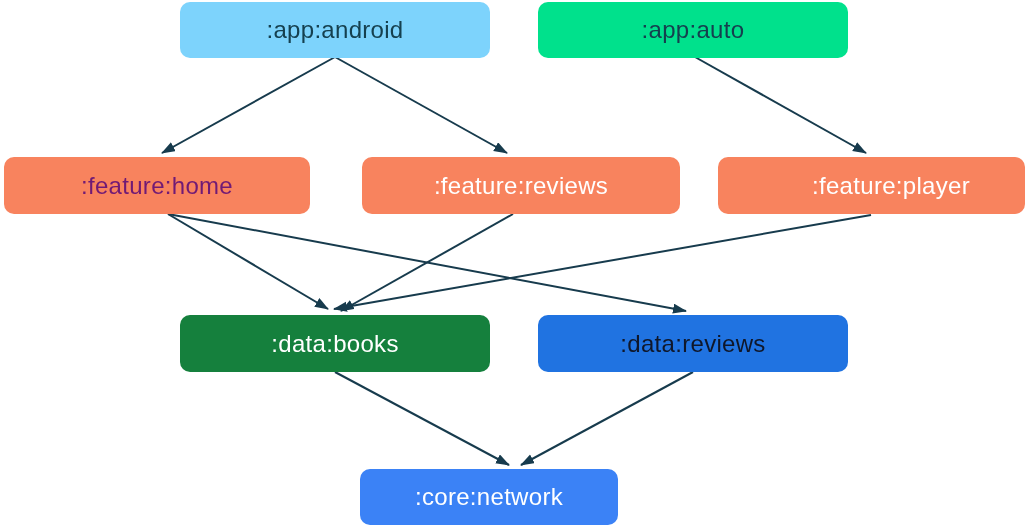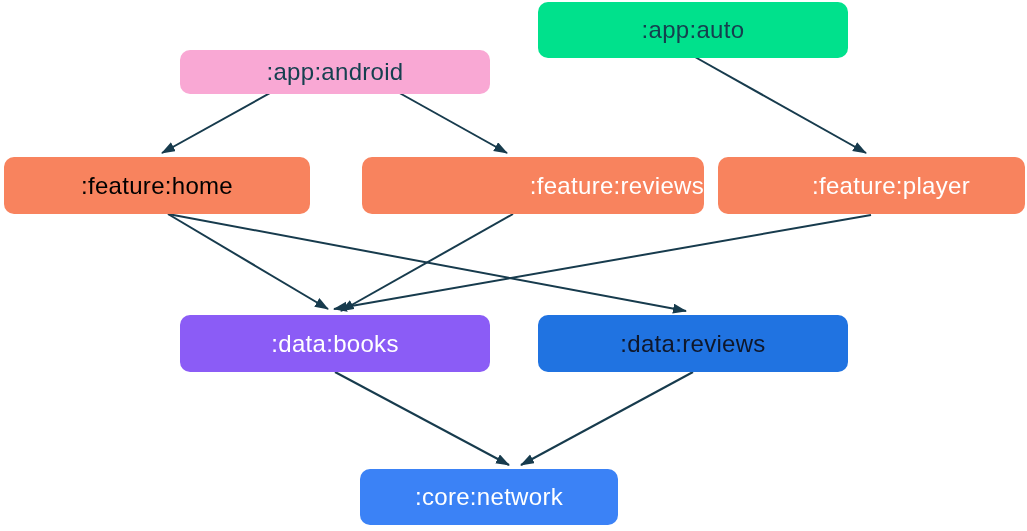--- a/index.html
+++ b/index.html
@@ -52,36 +52,36 @@
         <line x1="695" y1="57" x2="866" y2="153" stroke="#173B4D" stroke-width="2" marker-end="url(#arrowhead)"></line>
         <line x1="168" y1="214" x2="328" y2="309" stroke="#173B4D" stroke-width="2" marker-end="url(#arrowhead)"></line>
         <line x1="168" y1="214" x2="686" y2="311" stroke="#173B4D" stroke-width="2" marker-end="url(#arrowhead)"></line>
         <line x1="513" y1="214" x2="341" y2="311" stroke="#173B4D" stroke-width="2" marker-end="url(#arrowhead)"></line>
         <line x1="871" y1="215" x2="334" y2="309" stroke="#173B4D" stroke-width="2" marker-end="url(#arrowhead)"></line>
         <line x1="335" y1="372" x2="509" y2="465" stroke="#173B4D" stroke-width="2" marker-end="url(#arrowhead)"></line>
         <line x1="693" y1="372" x2="521" y2="465" stroke="#173B4D" stroke-width="2" marker-end="url(#arrowhead)"></line>
       </g>
   </svg>
 
-<div class="node" style="left: 180px; top: 2px; width: 310px; height: 44px; background: #f9a8d4; color: rgb(21, 64, 79); margin-top: 48px;">
+<div class="node" style="left: 180px; top: 2px; width: 310px; height: 56px; background: #7dd3fc; color: rgb(21, 64, 79);">
       <span>:app:android</span>
     </div>
     <div class="node" style="left: 538px; top: 2px; width: 310px; height: 56px; background: rgb(0, 225, 140); color: rgb(21, 64, 79);">
       <span>:app:auto</span>
     </div>
-    <div class="node" style="left: 4px; top: 157px; width: 306px; height: 57px; background: rgb(248, 131, 94); color: #000000;">
+    <div class="node" style="left: 4px; top: 157px; width: 306px; height: 57px; background: rgb(248, 131, 94); color: #701a75;">
       <span>:feature:home</span>
     </div>
-    <div class="node" style="left: 362px; top: 157px; width: 342px; height: 57px; background: rgb(248, 131, 94); color: rgb(255, 255, 255); justify-content: flex-end;">
+    <div class="node" style="left: 362px; top: 157px; width: 318px; height: 57px; background: rgb(248, 131, 94); color: rgb(255, 255, 255);">
       <span>:feature:reviews</span>
     </div>
     <div class="node" style="left: 718px; top: 157px; width: 307px; height: 57px; background: rgb(248, 131, 94); color: rgb(255, 255, 255); padding-left: 39px;">
       <span>:feature:player</span>
     </div>
-    <div class="node" style="left: 180px; top: 315px; width: 310px; height: 57px; background: #8b5cf6; color: rgb(255, 255, 255);">
+    <div class="node" style="left: 180px; top: 315px; width: 310px; height: 57px; background: #15803d; color: rgb(255, 255, 255);">
       <span>:data:books</span>
     </div>
     <div class="node" style="left: 538px; top: 315px; width: 310px; height: 57px; background: rgb(32, 115, 225); color: #0f172a;">
       <span>:data:reviews</span>
     </div>
     <div class="node" style="left: 360px; top: 469px; width: 258px; height: 56px; background: #3b82f6; color: rgb(255, 255, 255);">
       <span>:core:network</span>
     </div>
   </div>
 

